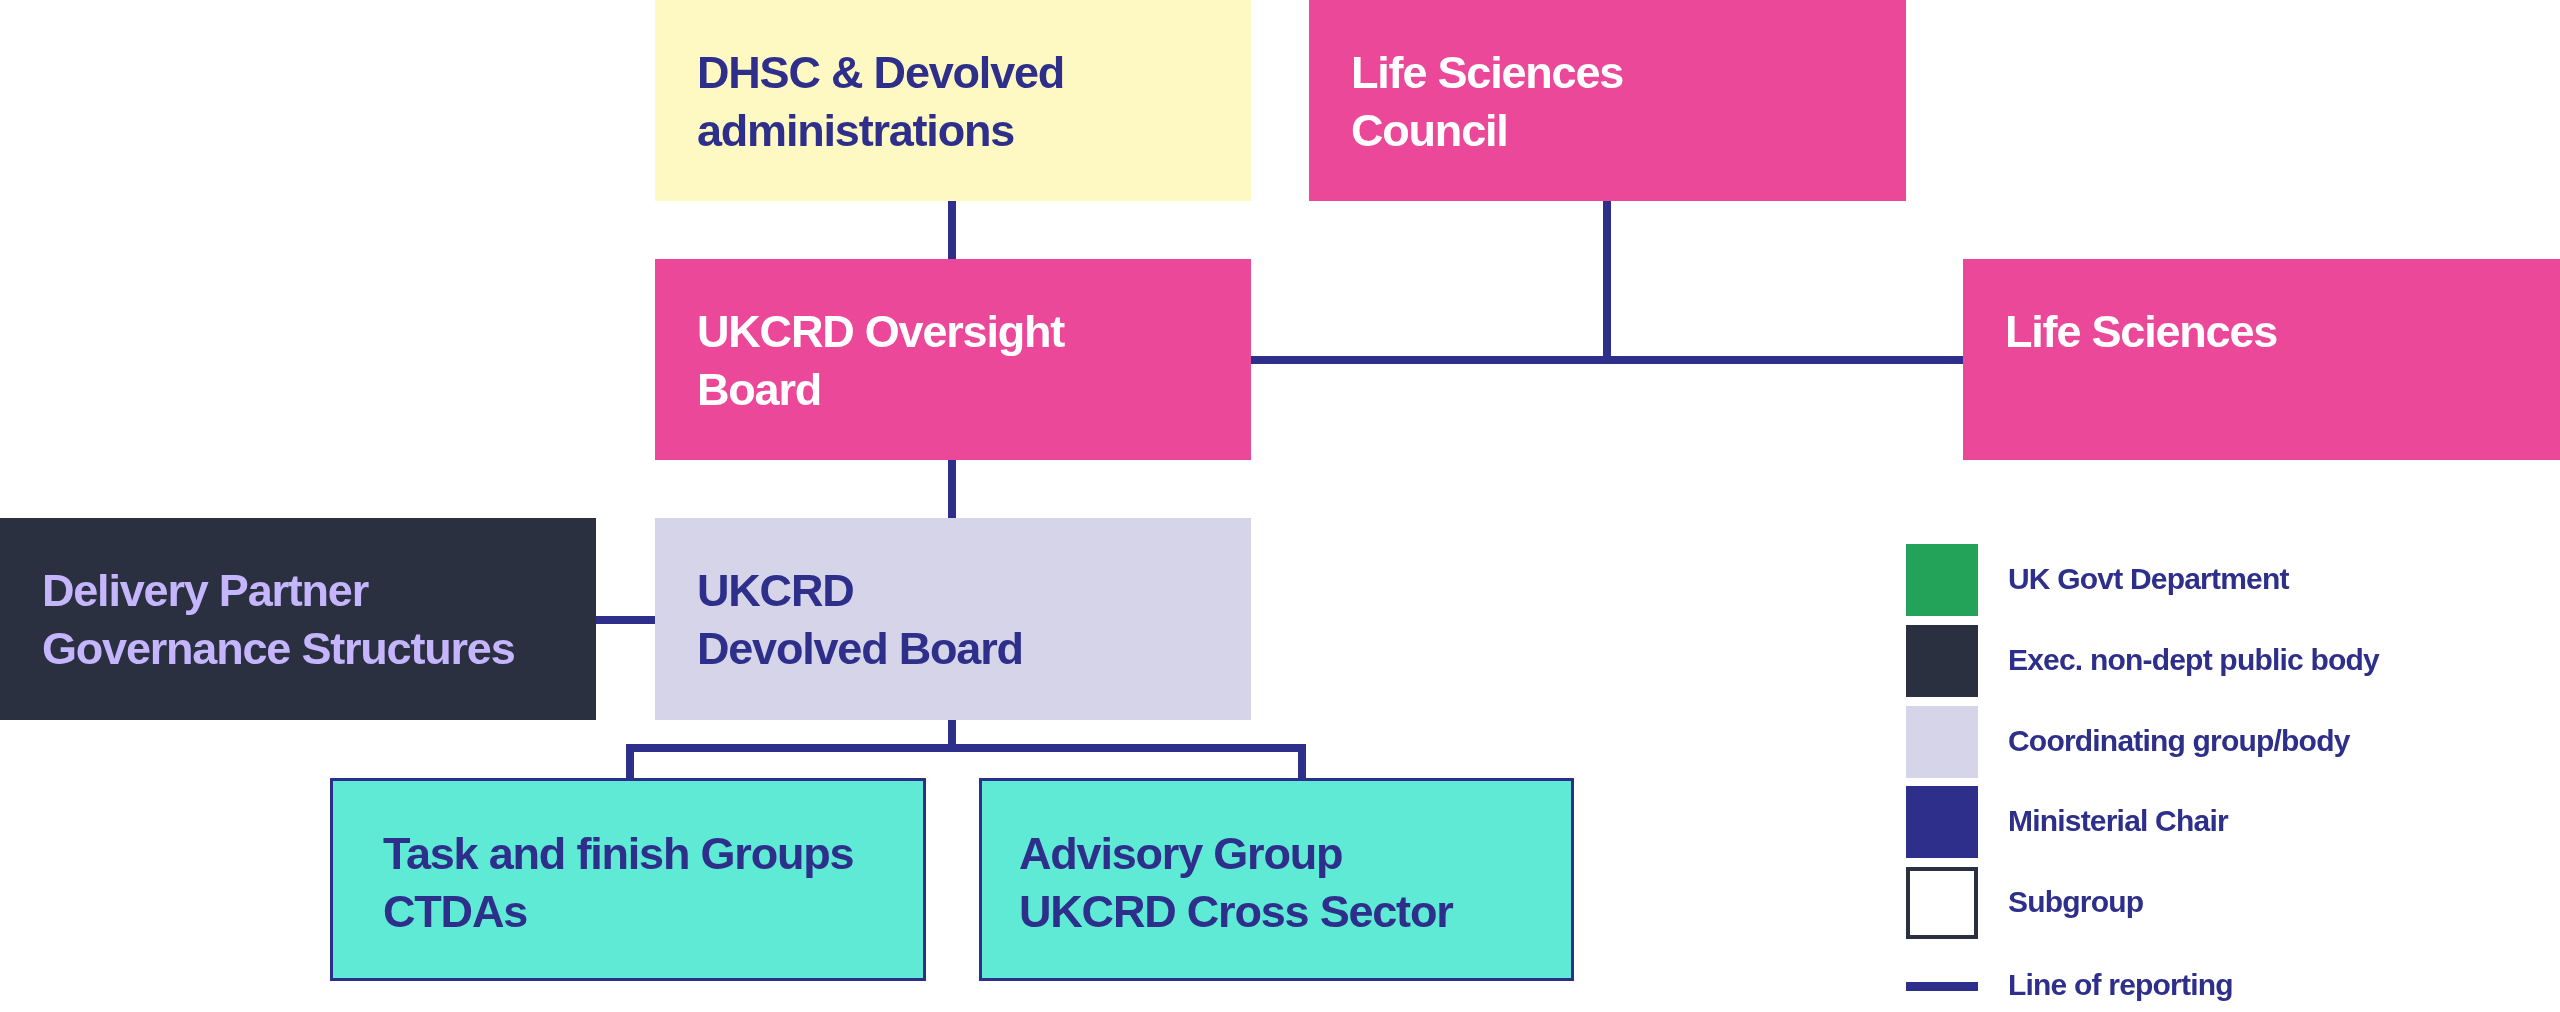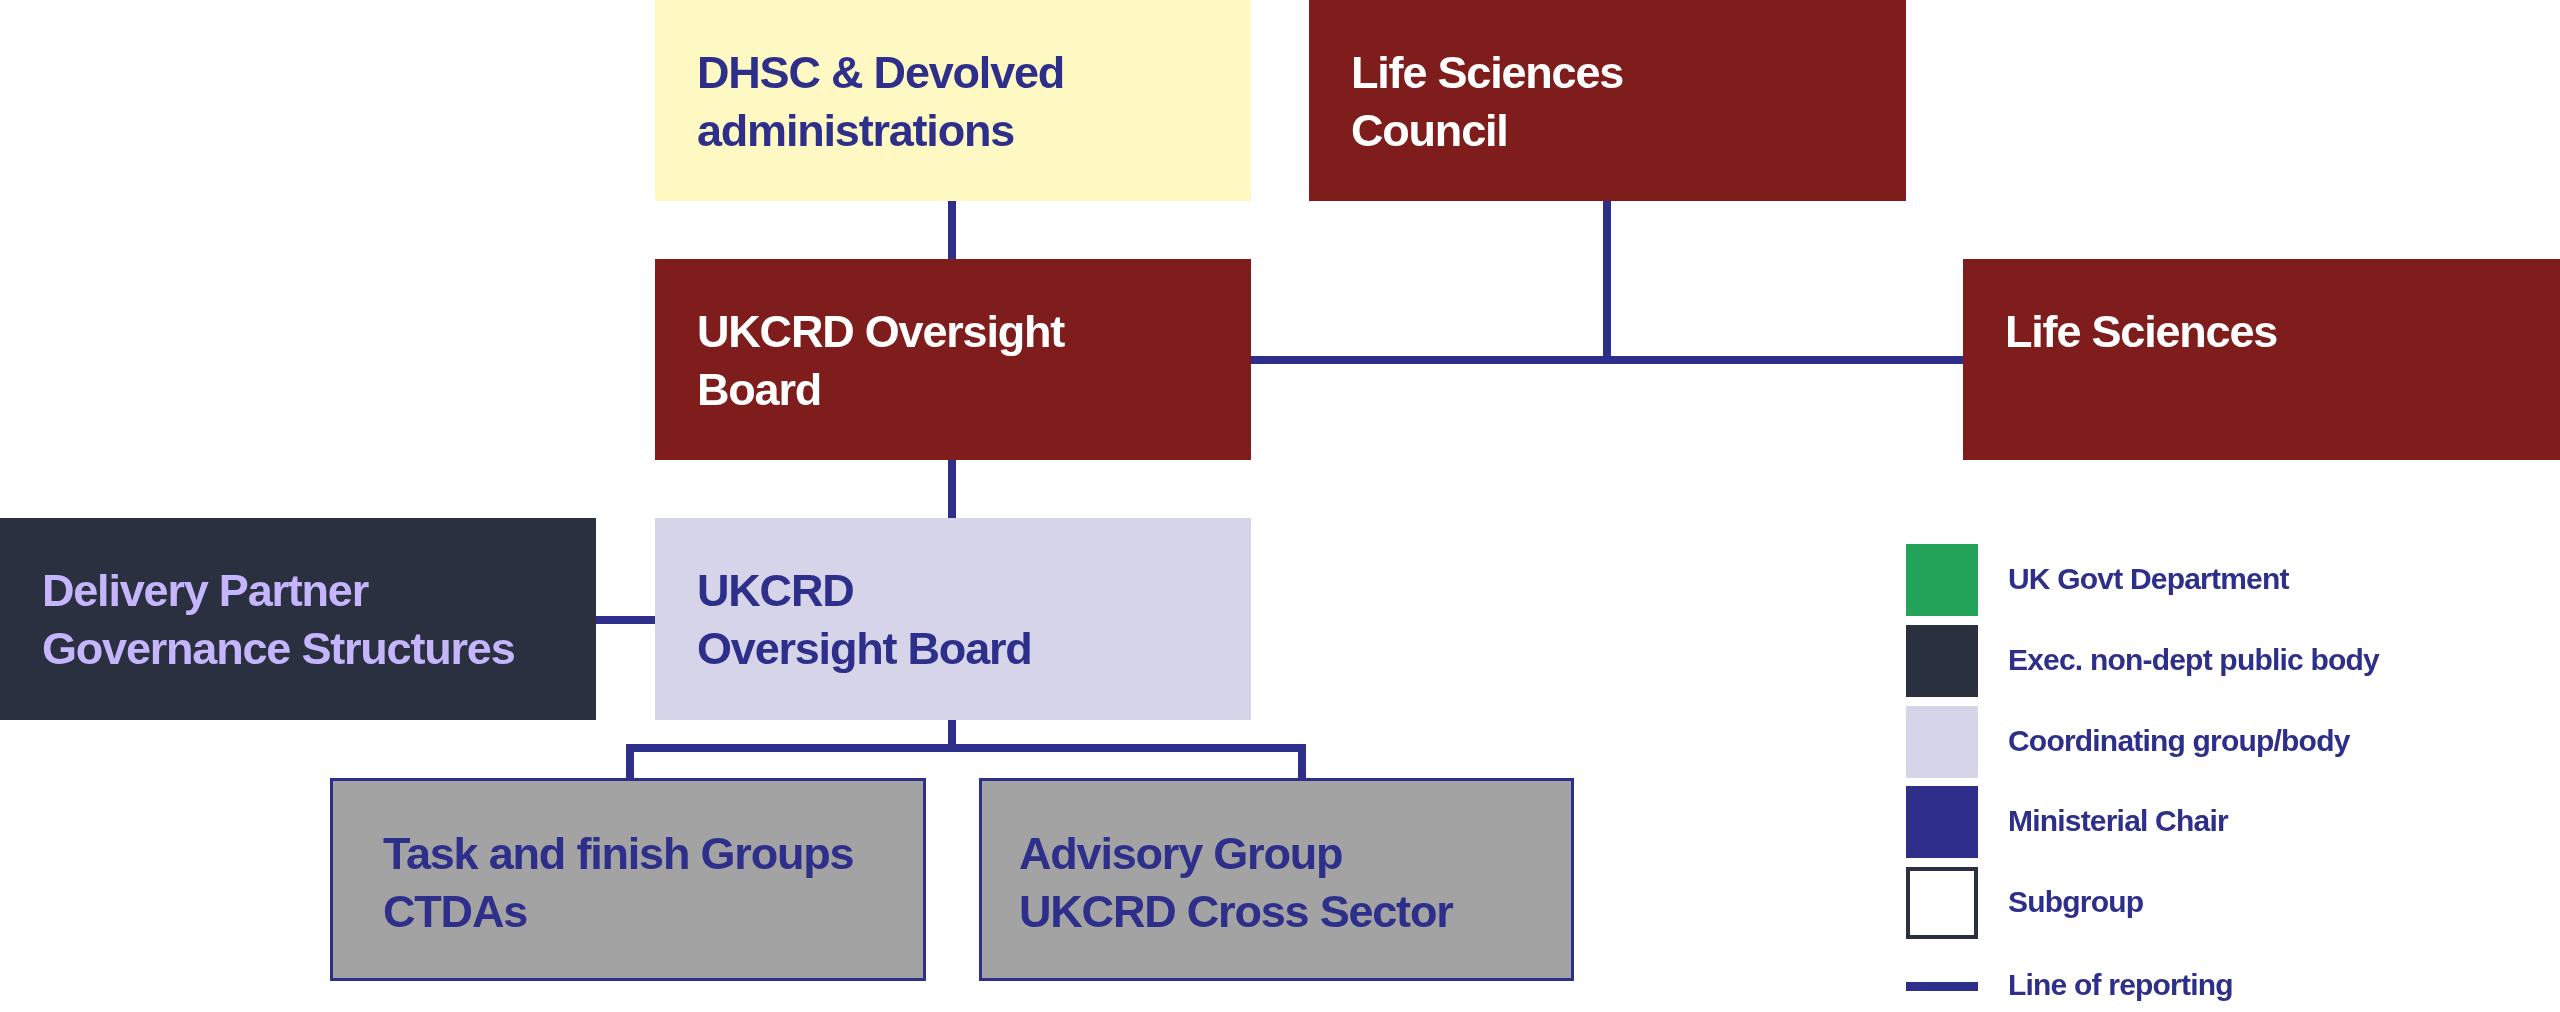--- a/index.html
+++ b/index.html
@@ -5,27 +5,27 @@
   html, body { margin:0; padding:0; background:#ffffff; }
   body { width:2560px; height:1012px; position:relative; overflow:hidden;
          font-family:"Liberation Sans", sans-serif; }
   .box { position:absolute; box-sizing:border-box; }
   .box .label { position:absolute; left:42px; top:44px; font-weight:bold;
                 font-size:45px; line-height:58px; letter-spacing:-1.2px;
                 white-space:nowrap; }
   .box .label span { display:block; }
   .green { background:#fef9c3; }
   .green .label { color:#2e2f8a; }
-  .navy { background:#7f1d1d;padding-left:40px; }
+  .navy { background:#ec4899;padding-left:40px; }
   .navy .label { color:#ffffff; }
   .dark { background:#2b3041; }
   .dark .label { color:#c4b5fd; }
   .lav { background:#d5d4e9; }
   .lav .label { color:#2e2f8a; }
-  .sub { background:#a3a3a3; border:3px solid #2e2f8a; }
+  .sub { background:#5eead4; border:3px solid #2e2f8a; }
   .sub .label { color:#2e2f8a; left:50px; top:44px; }
   .line { position:absolute; background:#2e2f8a; }
 
   .legend-item { position:absolute; left:1906px; height:72px; }
   .swatch { position:absolute; left:0; top:0; width:72px; height:72px; box-sizing:border-box; }
   .swatch.sub-swatch { background:#ffffff; border:4px solid #2b3041; }
   .swatch.line-swatch { top:32px; height:9px; }
   .legend-label { position:absolute; left:102px; top:12px; font-weight:bold; font-size:30px;
                   line-height:46px; color:#2e2f8a; white-space:nowrap; letter-spacing:-0.8px; }
 </style>
@@ -72,21 +72,21 @@
 <div class="box dark" style="left:0; top:518px; width:596px; height:202px;">
   <div class="label">
     <span>Delivery Partner</span>
     <span>Governance Structures</span>
   </div>
 </div>
 
 <div class="box lav" style="left:655px; top:518px; width:596px; height:202px;">
   <div class="label">
     <span>UKCRD</span>
-    <span>Oversight Board</span>
+    <span>Devolved Board</span>
   </div>
 </div>
 
 <div class="box sub" style="left:330px; top:778px; width:596px; height:203px;">
   <div class="label">
     <span>Task and finish Groups</span>
     <span>CTDAs</span>
   </div>
 </div>
 

